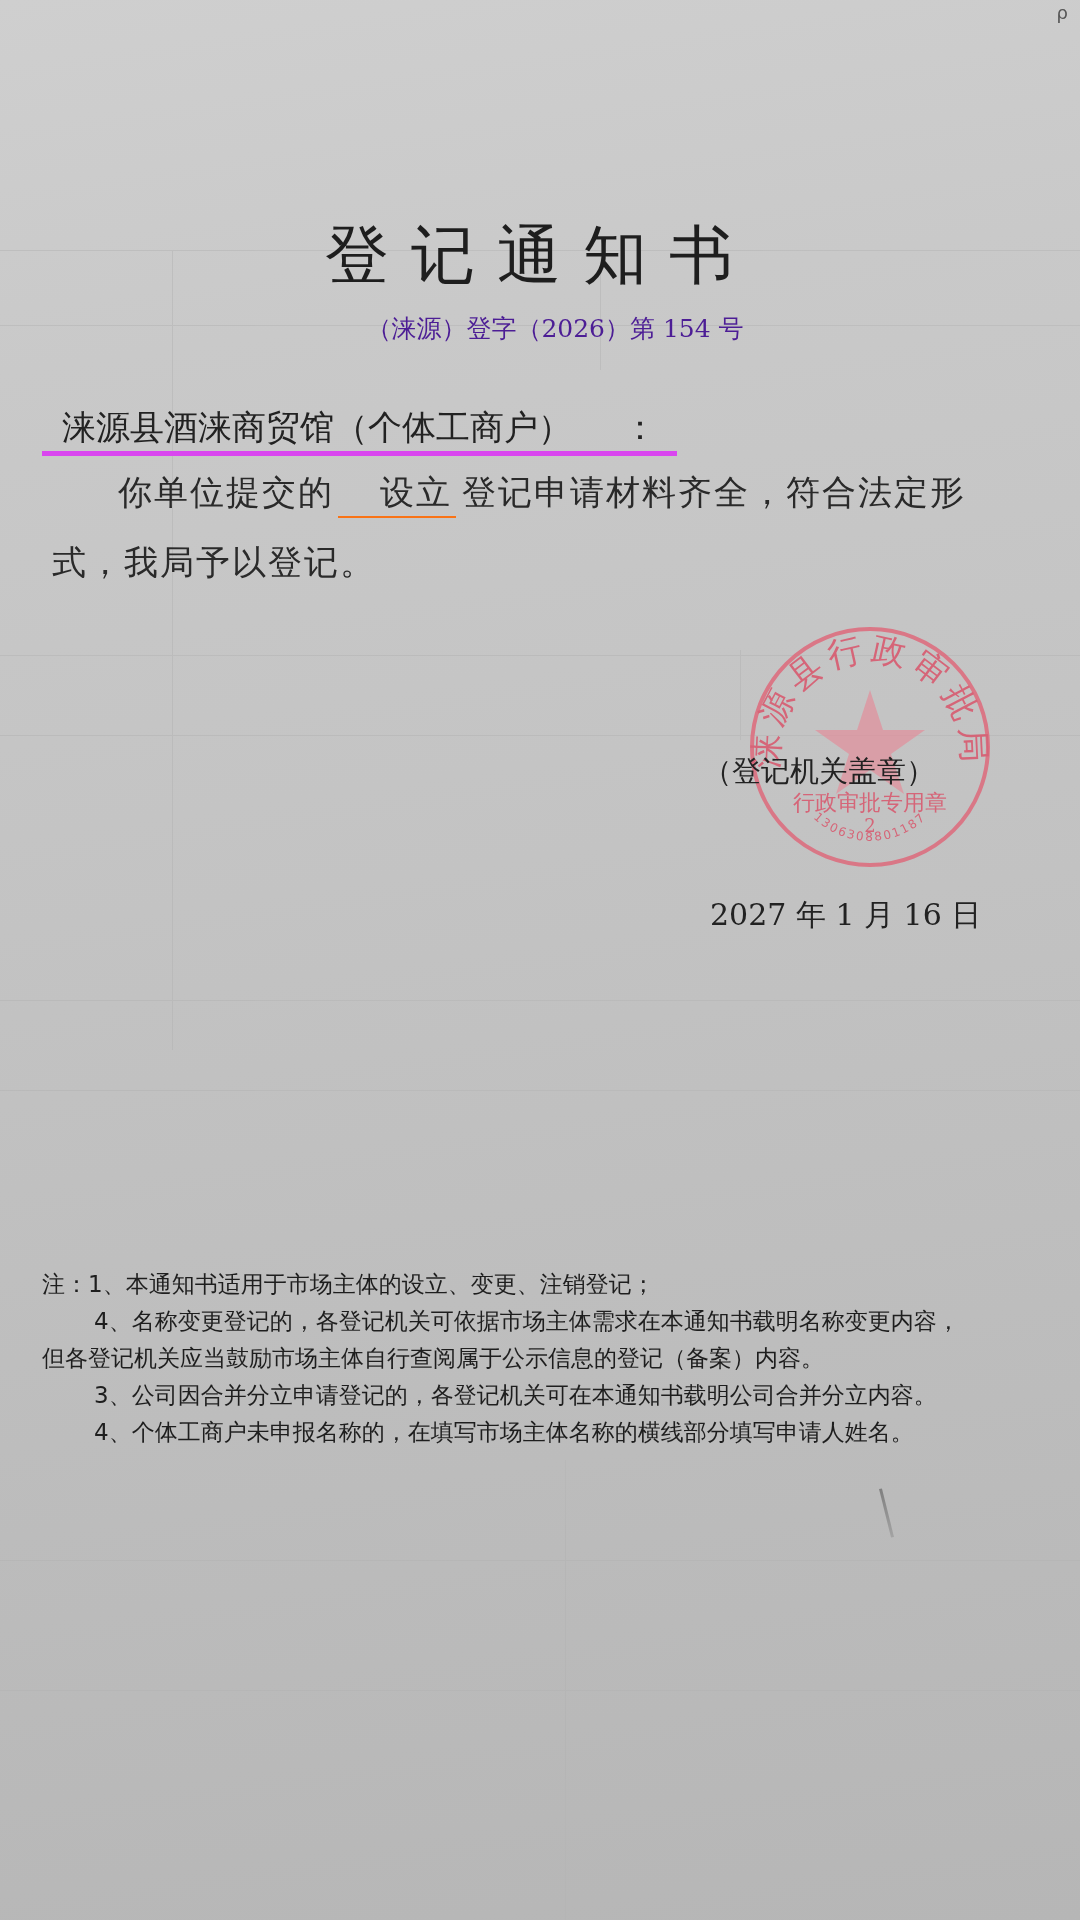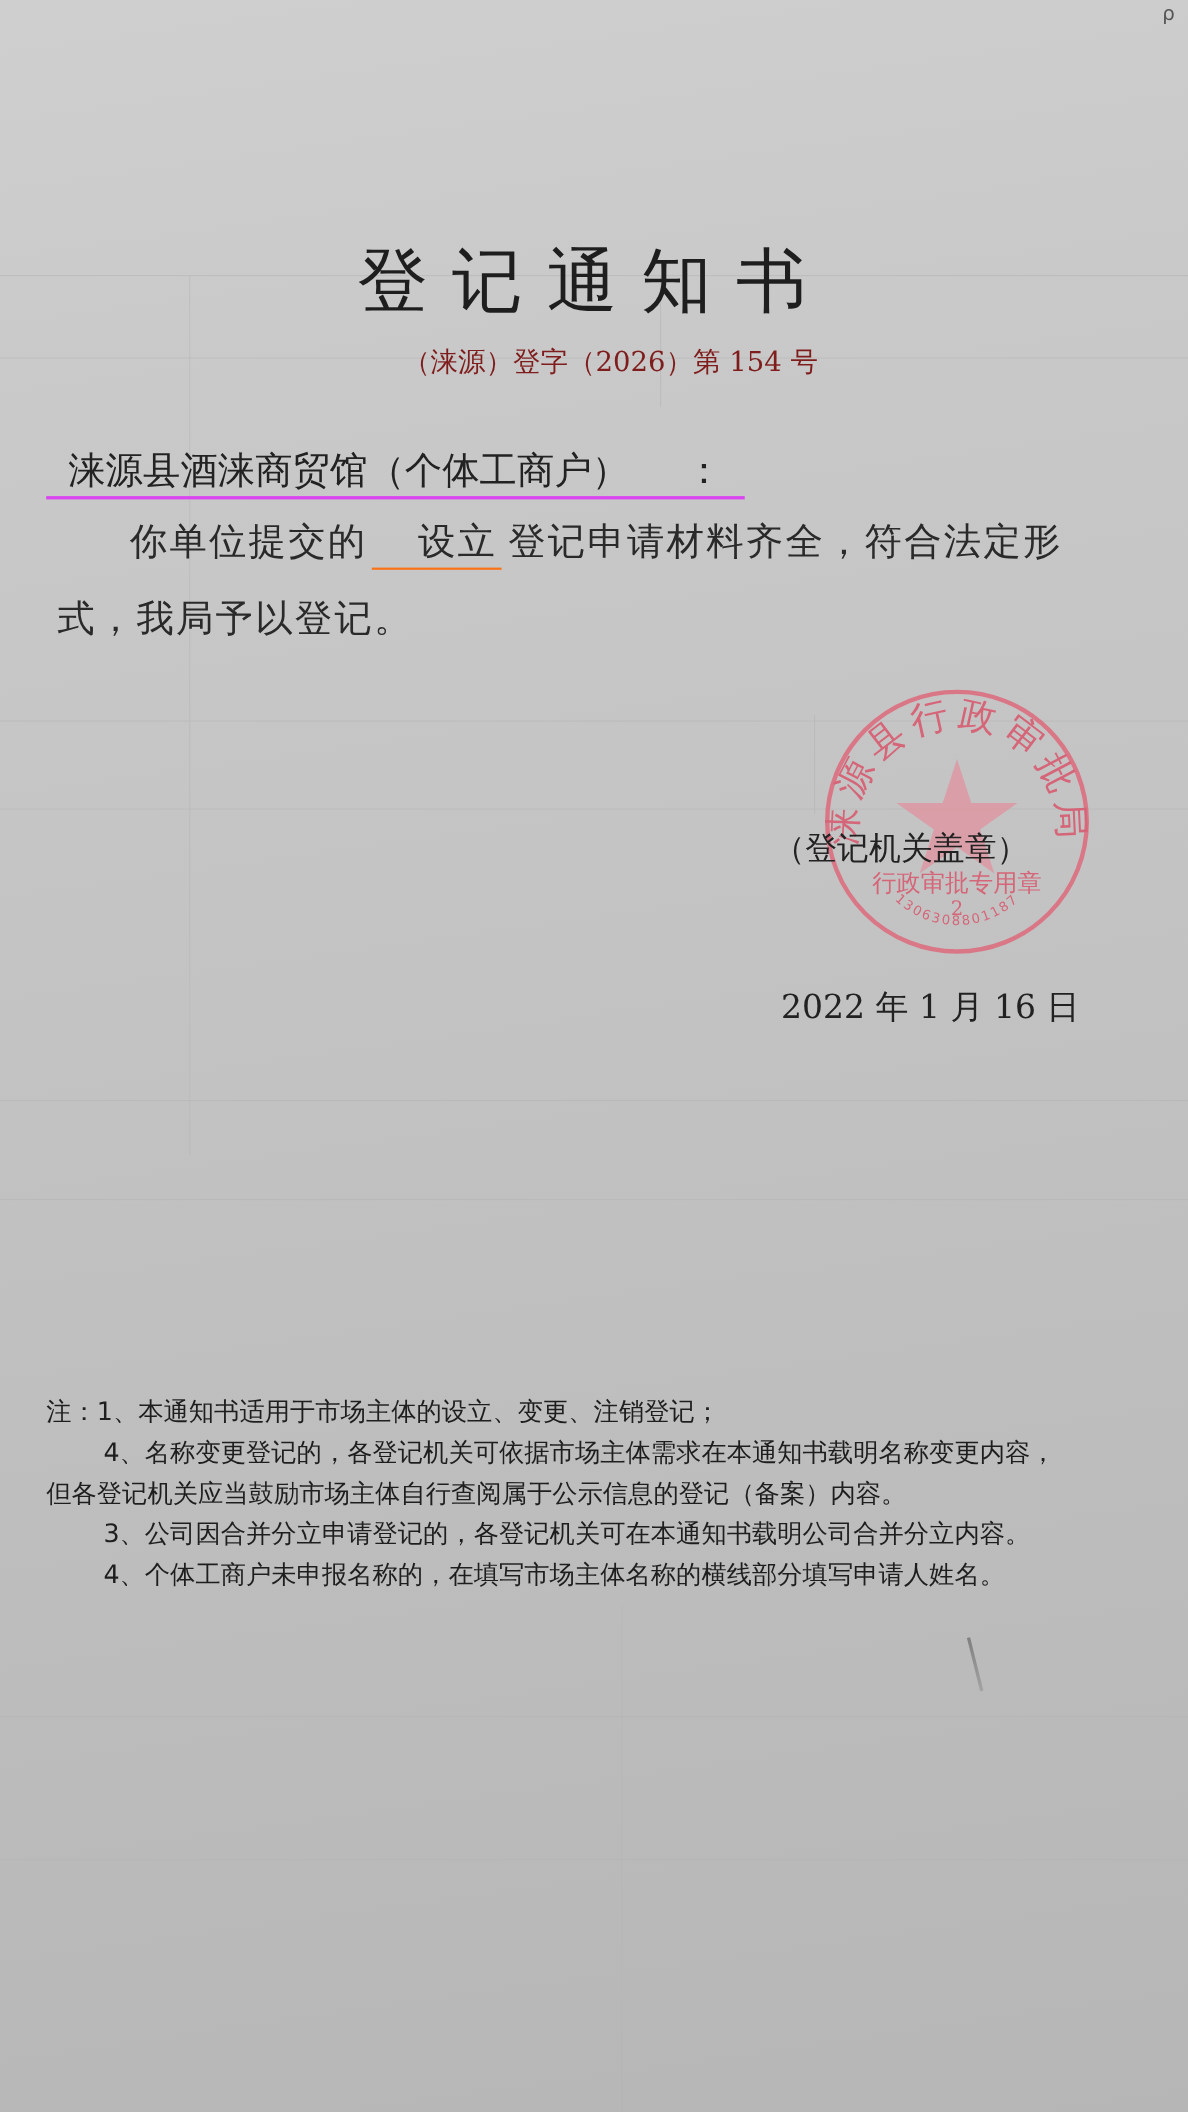--- a/index.html
+++ b/index.html
@@ -58,33 +58,33 @@
       color: #1e1e1e;
       font-weight: 500;
     }
     .doc-number {
       position: absolute;
       top: 312px;
       left: 0;
       width: 100%;
       text-align: center;
       font-size: 25px;
-      color: #7f1d1d;
+      color: #4c1d95;
       padding-left: 30px;
       box-sizing: border-box;
     }
     .addressee {
       position: absolute;
       top: 405px;
       left: 42px;
       width: 635px;
       font-family: "DejaVu Sans", sans-serif;
       font-size: 34px;
       color: #222;
-      border-bottom: 3px solid #d946ef;
+      border-bottom: 5px solid #d946ef;
       padding-left: 20px;
       box-sizing: border-box;
       white-space: nowrap;
     }
     .addressee .colon {
       position: absolute;
       right: 20px;
       top: 0;
     }
     .body-line {
@@ -214,21 +214,21 @@
     </text>
     <text x="125" y="188" text-anchor="middle" font-family="DejaVu Sans, sans-serif" font-size="22" fill="#d9556b">行政审批专用章</text>
     <text x="125" y="210" text-anchor="middle" font-family="DejaVu Serif, serif" font-size="18" fill="#d9556b">2</text>
     <text font-family="DejaVu Sans, sans-serif" font-size="12" fill="#d9556b" letter-spacing="2">
       <textPath href="#codeArc" startOffset="50%" text-anchor="middle">1306308801187</textPath>
     </text>
   </svg>
 
   <div class="seal-caption">（登记机关盖章）</div>
 
-  <div class="date">2022 年 1 月 16 日</div>
+  <div class="date">2027 年 1 月 16 日</div>
 
   <div class="notes">
     <div class="note">注：1、本通知书适用于市场主体的设立、变更、注销登记；</div>
     <div class="note indent">4、名称变更登记的，各登记机关可依据市场主体需求在本通知书载明名称变更内容，</div>
     <div class="note cont">但各登记机关应当鼓励市场主体自行查阅属于公示信息的登记（备案）内容。</div>
     <div class="note indent">3、公司因合并分立申请登记的，各登记机关可在本通知书载明公司合并分立内容。</div>
     <div class="note indent">4、个体工商户未申报名称的，在填写市场主体名称的横线部分填写申请人姓名。</div>
   </div>
 
   <div class="scratch"></div>

